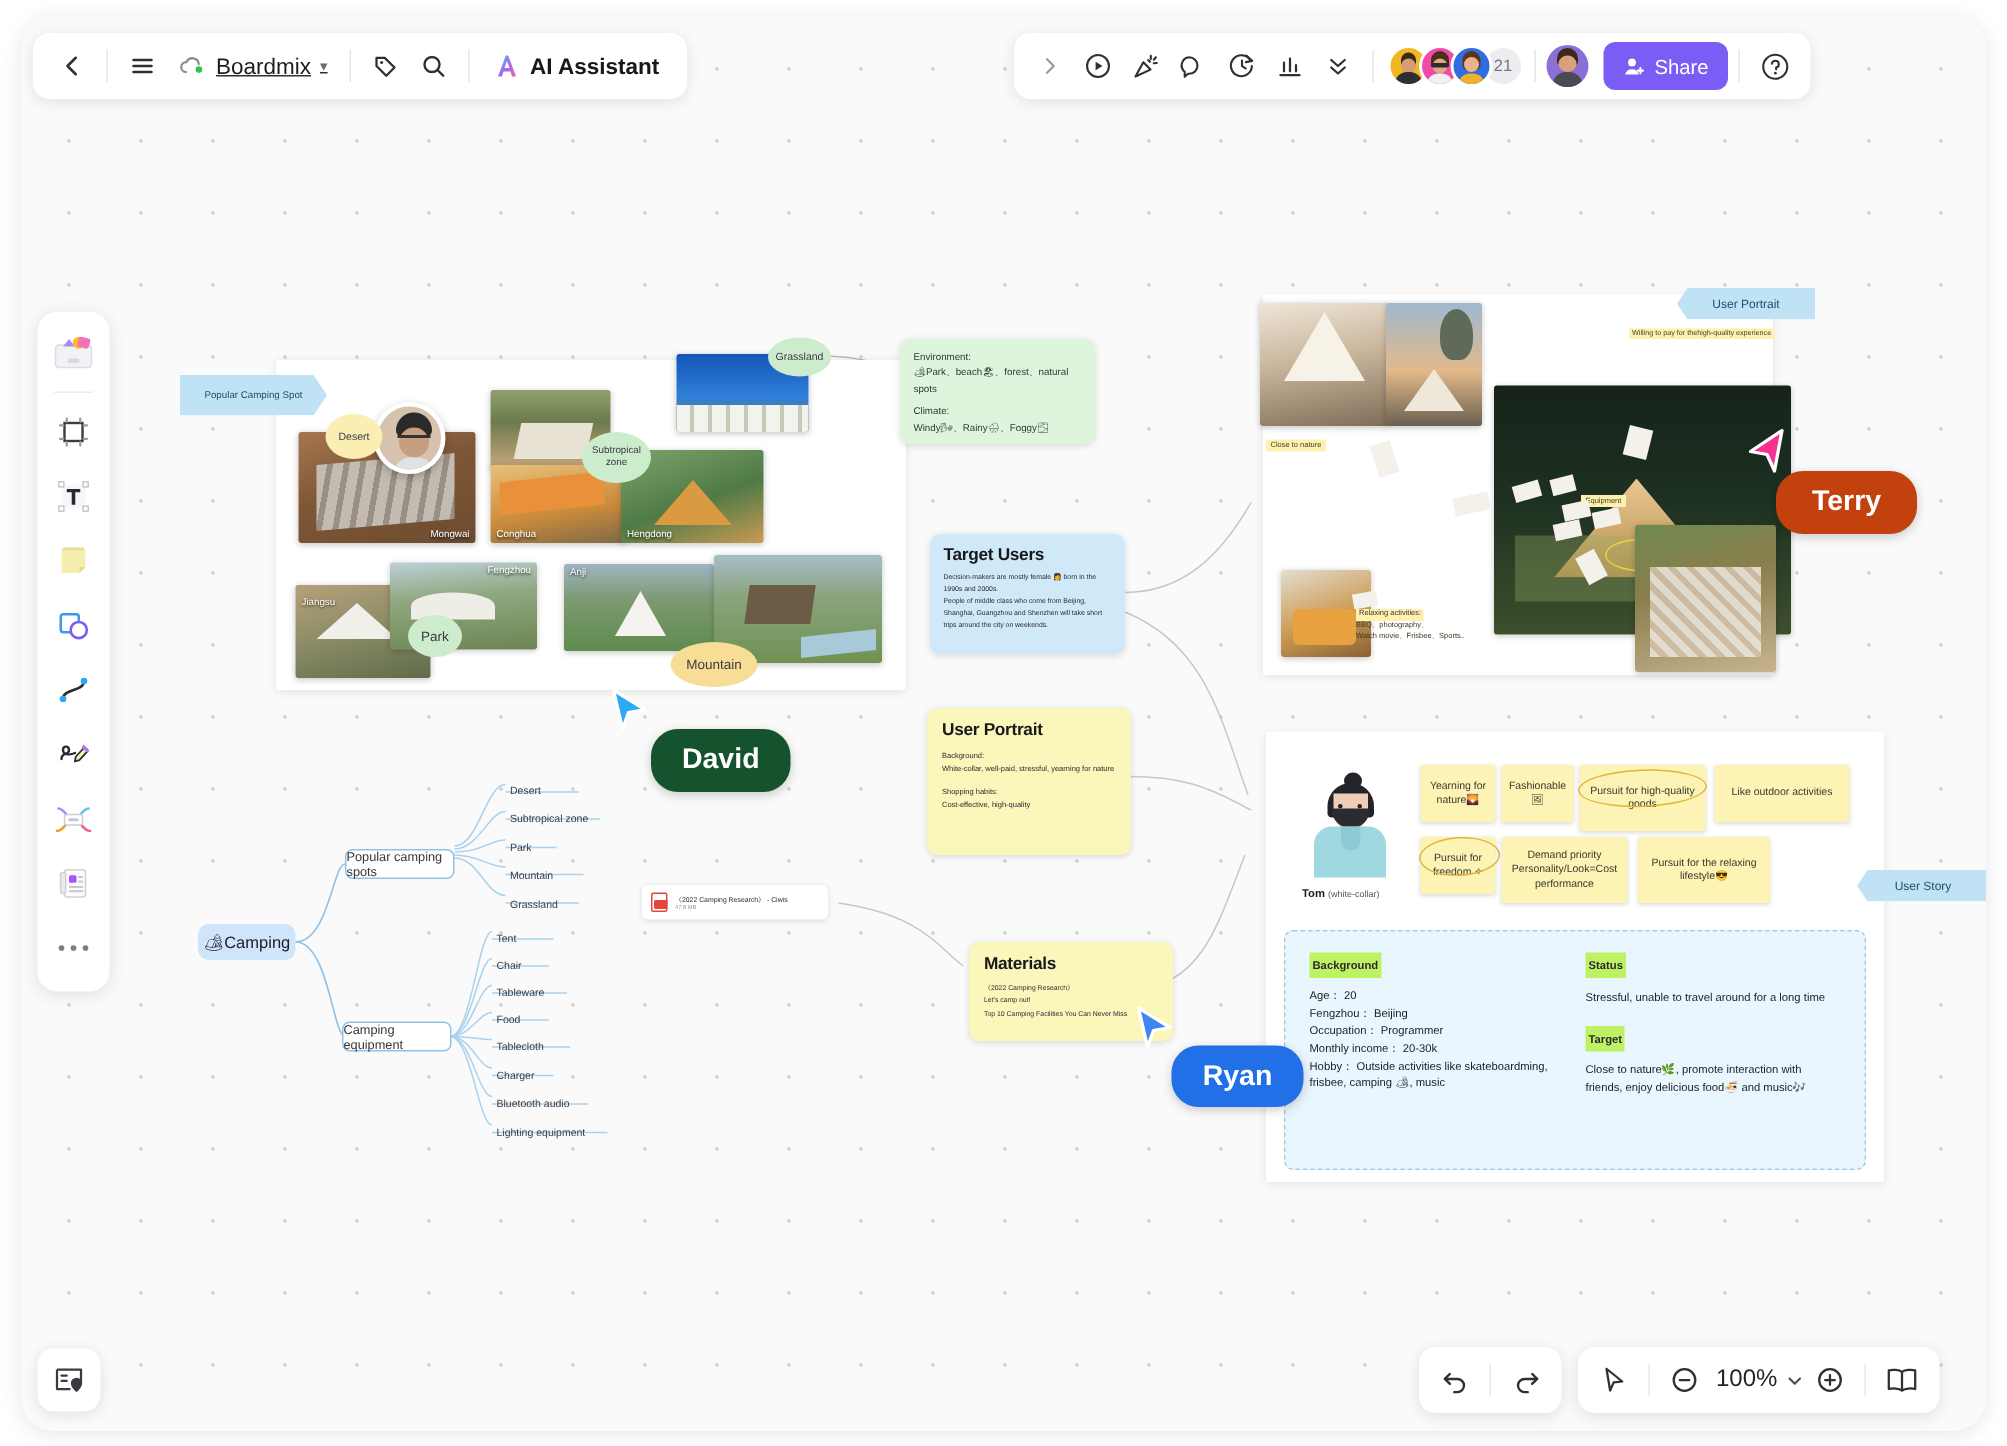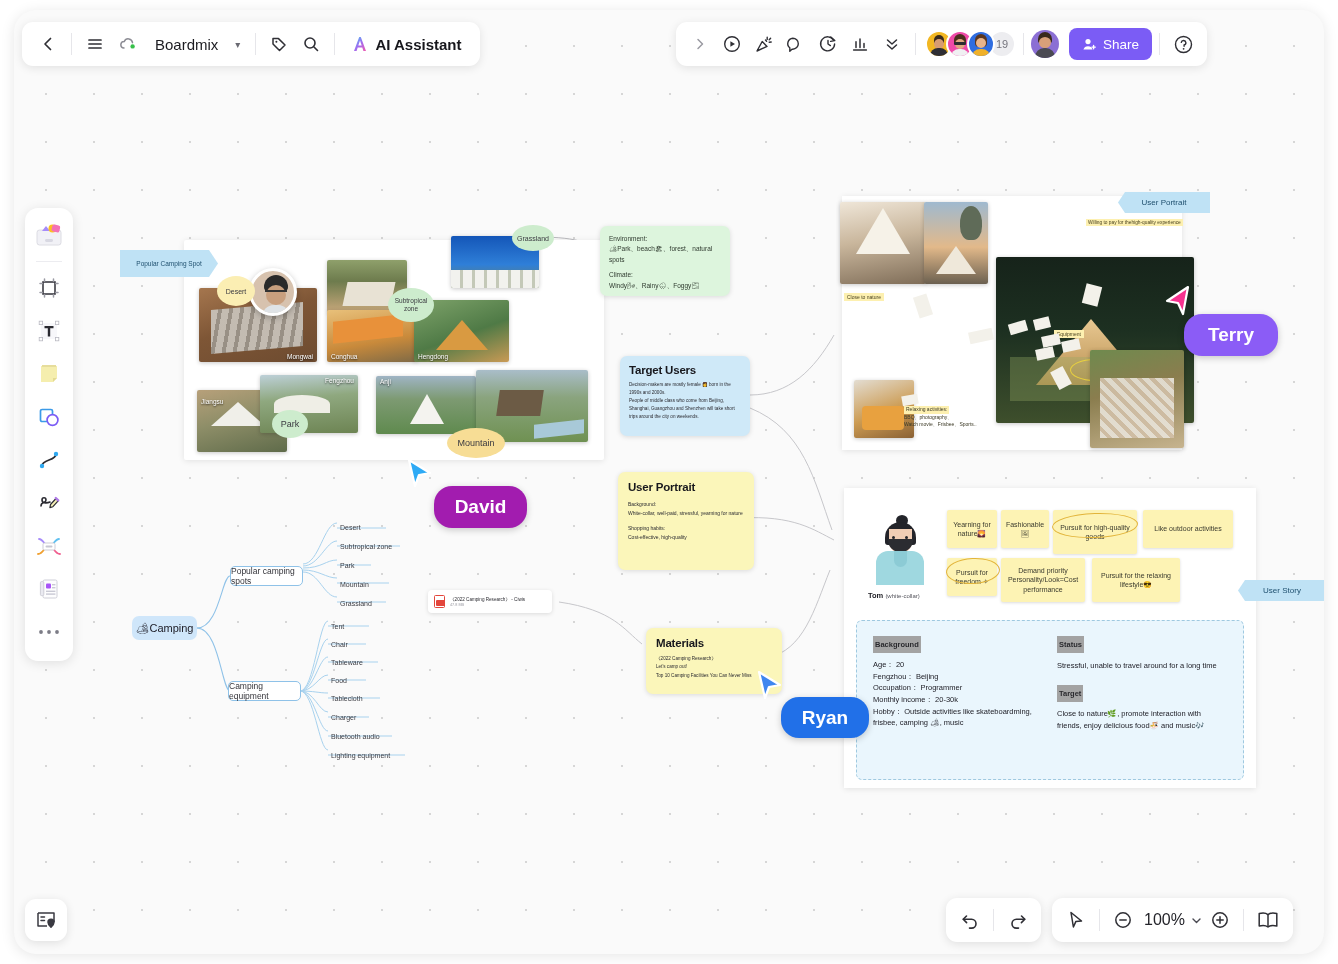--- a/index.html
+++ b/index.html
@@ -100,21 +100,21 @@
   .sticky{ background:#fdf3b4; border-radius:2px; box-shadow:0 1px 3px rgba(0,0,0,.14);
      font-size:7px; color:#3a3a2e; text-align:center; display:flex;align-items:center;
      justify-content:center; padding:4px; line-height:1.35; position:absolute;}
 
   .mmnode{ position:absolute; border:1px solid #8fc2e8; background:#fff; border-radius:5px;
      font-size:8.5px; color:#35353b; display:flex;align-items:center;justify-content:center; }
   .mmleaf{ position:absolute; font-size:7px; color:#3b3b41; }
   .mmroot{ position:absolute; background:#cfe6fa; border-radius:7px; font-size:11px;
      color:#20202a; display:flex;align-items:center;justify-content:center; font-weight:500; }
 
-  .hl{ background:#a3a3a3; padding:4px 2px; font-weight:700; color:#2a2a2e; }
+  .hl{ background:#bef264; padding:4px 2px; font-weight:700; color:#2a2a2e; }
 
   svg.lines{ position:absolute; left:0; top:0; width:1310px;height:944px; pointer-events:none; }
 </style>
 </head>
 <body>
 
 <div id="app">
 
   <div class="canvas-shell">
     <div class="dotgrid"></div>
@@ -433,53 +433,53 @@
     <div class="mmleaf" style="left:317px;top:704px;">
       <span>Charger</span></div>
     <div class="mmleaf" style="left:317px;top:723px;">
       <span>Bluetooth audio</span></div>
     <div class="mmleaf" style="left:317px;top:742px;">
       <span>Lighting equipment</span></div>
 
     <svg style="position:absolute;left:392px;top:448px;" width="28" height="32" viewBox="0 0 28 32">
       <path d="M3 2 L24 15 L13 17 L9 28 Z" fill="#2eaaf5" stroke="#fff" stroke-width="2.2" stroke-linejoin="round"></path>
     </svg>
-    <div class="cursor-lbl" style="left:420px;top:476px;width:93px;height:42px;background:#a21caf;font-size:19px;">
+    <div class="cursor-lbl" style="left:420px;top:476px;width:93px;height:42px;background:#14532d;font-size:19px;">
       <span>David</span>
       </div>
 
     <svg style="position:absolute;left:742px;top:660px;" width="28" height="32" viewBox="0 0 28 32">
       <path d="M3 2 L24 15 L13 17 L9 28 Z" fill="#3f86ef" stroke="#fff" stroke-width="2.2" stroke-linejoin="round"></path>
     </svg>
     <div class="cursor-lbl" style="left:767px;top:687px;width:88px;height:41px;background:#2170e8;font-size:19px;">
       <span>Ryan</span>
       </div>
 
     <svg style="position:absolute;left:1148px;top:275px;" width="30" height="34" viewBox="0 0 30 34">
       <path d="M26 2 L5 16 L16 18 L21 29 Z" fill="#f7318f" stroke="#fff" stroke-width="2.2" stroke-linejoin="round"></path>
     </svg>
-    <div class="cursor-lbl" style="left:1170px;top:304px;width:94px;height:42px;background:#8b5cf6;font-size:19px;">
+    <div class="cursor-lbl" style="left:1170px;top:304px;width:94px;height:42px;background:#c2410c;font-size:19px;">
       <span>Terry</span>
       </div>
 
   </div>
 
   <div class="tb tb-left">
     <div class="tbtn">
       <svg width="18" height="18" viewBox="0 0 18 18" fill="none" stroke="#2f2f35" stroke-width="1.7" stroke-linecap="round" stroke-linejoin="round">
           <path d="M11.5 3.5 L6 9 L11.5 14.5"></path>
         </svg>
     </div>
     <div class="tsep"></div>
     <div class="tbtn">
       <svg width="18" height="18" viewBox="0 0 18 18" stroke="#2f2f35" stroke-width="1.7" stroke-linecap="round">
           <path d="M3 5h12M3 9h12M3 13h12"></path>
         </svg>
     </div>
-    <div class="tbtn" style="gap:17px;padding:0 8px;">
+    <div class="tbtn" style="gap:6px;padding:0 8px;text-decoration:underline;">
       <svg width="19" height="16" viewBox="0 0 19 16" fill="none">
         <path d="M5 12 a3.3 3.3 0 0 1 .3-6.6 a4.3 4.3 0 0 1 8.2 1.3" stroke="#8c8c94" stroke-width="1.5" stroke-linecap="round"></path>
         <circle cx="13.6" cy="10.4" r="2.2" fill="#37c04a"></circle>
       </svg>
       <span class="brand">Boardmix</span>
       <span class="chev">▾</span>
     </div>
     <div class="tsep"></div>
     <div class="tbtn">
       <svg width="18" height="18" viewBox="0 0 18 18" fill="none" stroke="#2f2f35" stroke-width="1.5" stroke-linejoin="round">
@@ -561,21 +561,21 @@
         <div style="position:absolute;left:6px;top:2px;width:12px;height:11px;background:#4a2f1d;border-radius:6px 6px 2px 2px;"></div>
         <div style="position:absolute;left:7px;top:7px;width:10px;height:10px;background:#e0a87f;border-radius:50%;"></div>
         <div style="position:absolute;left:6px;top:10px;width:12px;height:3px;background:#2b2b31;border-radius:2px;"></div>
         <div style="position:absolute;left:3px;top:17px;width:18px;height:9px;background:#f0f0f2;border-radius:8px 8px 0 0;"></div>
       </div>
       <div class="av" style="background:#2f6de0;">
         <div style="position:absolute;left:6px;top:2px;width:12px;height:13px;background:#5a3620;border-radius:6px 6px 4px 4px;"></div>
         <div style="position:absolute;left:7px;top:6px;width:10px;height:10px;background:#e8b48b;border-radius:50%;"></div>
         <div style="position:absolute;left:3px;top:17px;width:18px;height:9px;background:#f0b12a;border-radius:8px 8px 0 0;"></div>
       </div>
-      <div class="av-more">19</div>
+      <div class="av-more">21</div>
     </div>
     <div class="tsep"></div>
     <div class="av-me" style="background:#8b6fd4;">
       <div style="position:absolute;left:7px;top:2px;width:14px;height:11px;background:#3a2a1c;border-radius:7px 7px 2px 2px;"></div>
       <div style="position:absolute;left:8px;top:7px;width:12px;height:11px;background:#d9a079;border-radius:50%;"></div>
       <div style="position:absolute;left:4px;top:18px;width:20px;height:10px;background:#4a4a52;border-radius:9px 9px 0 0;"></div>
     </div>
     <div class="share" style="margin-left:10px;">
       <svg width="15" height="15" viewBox="0 0 15 15" fill="#fff">
           <circle cx="6" cy="4.6" r="2.6"></circle>

